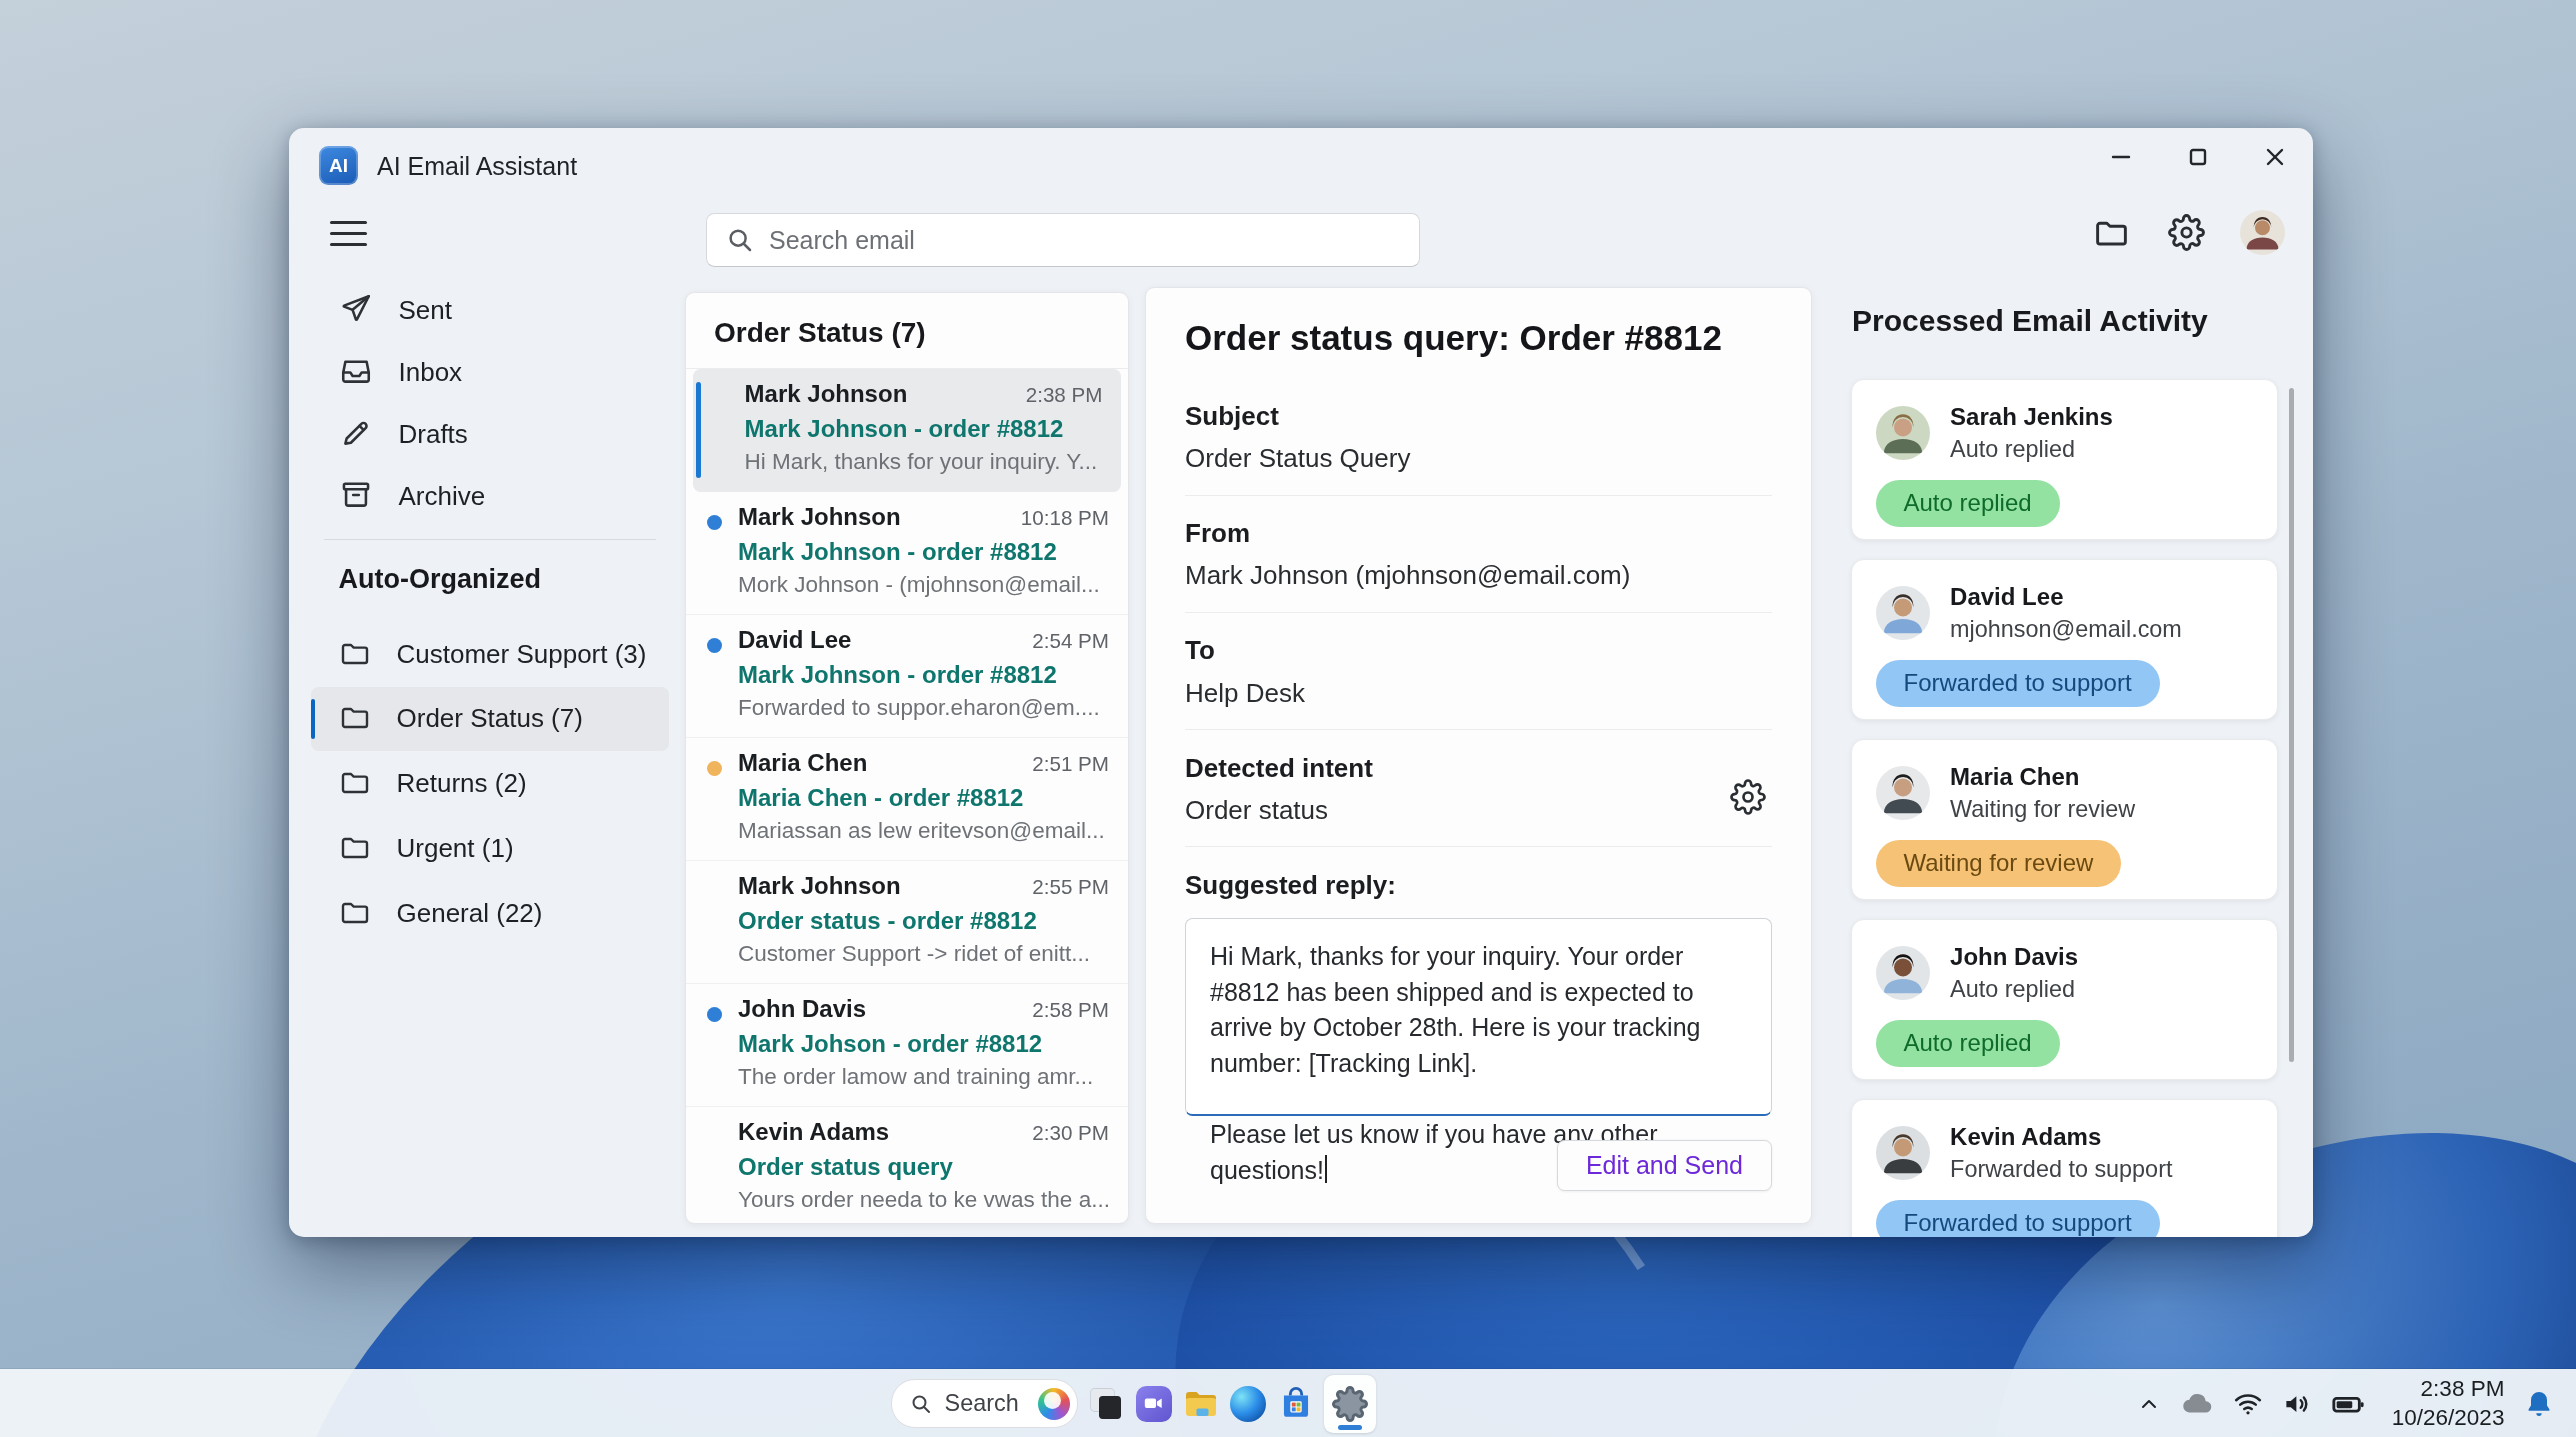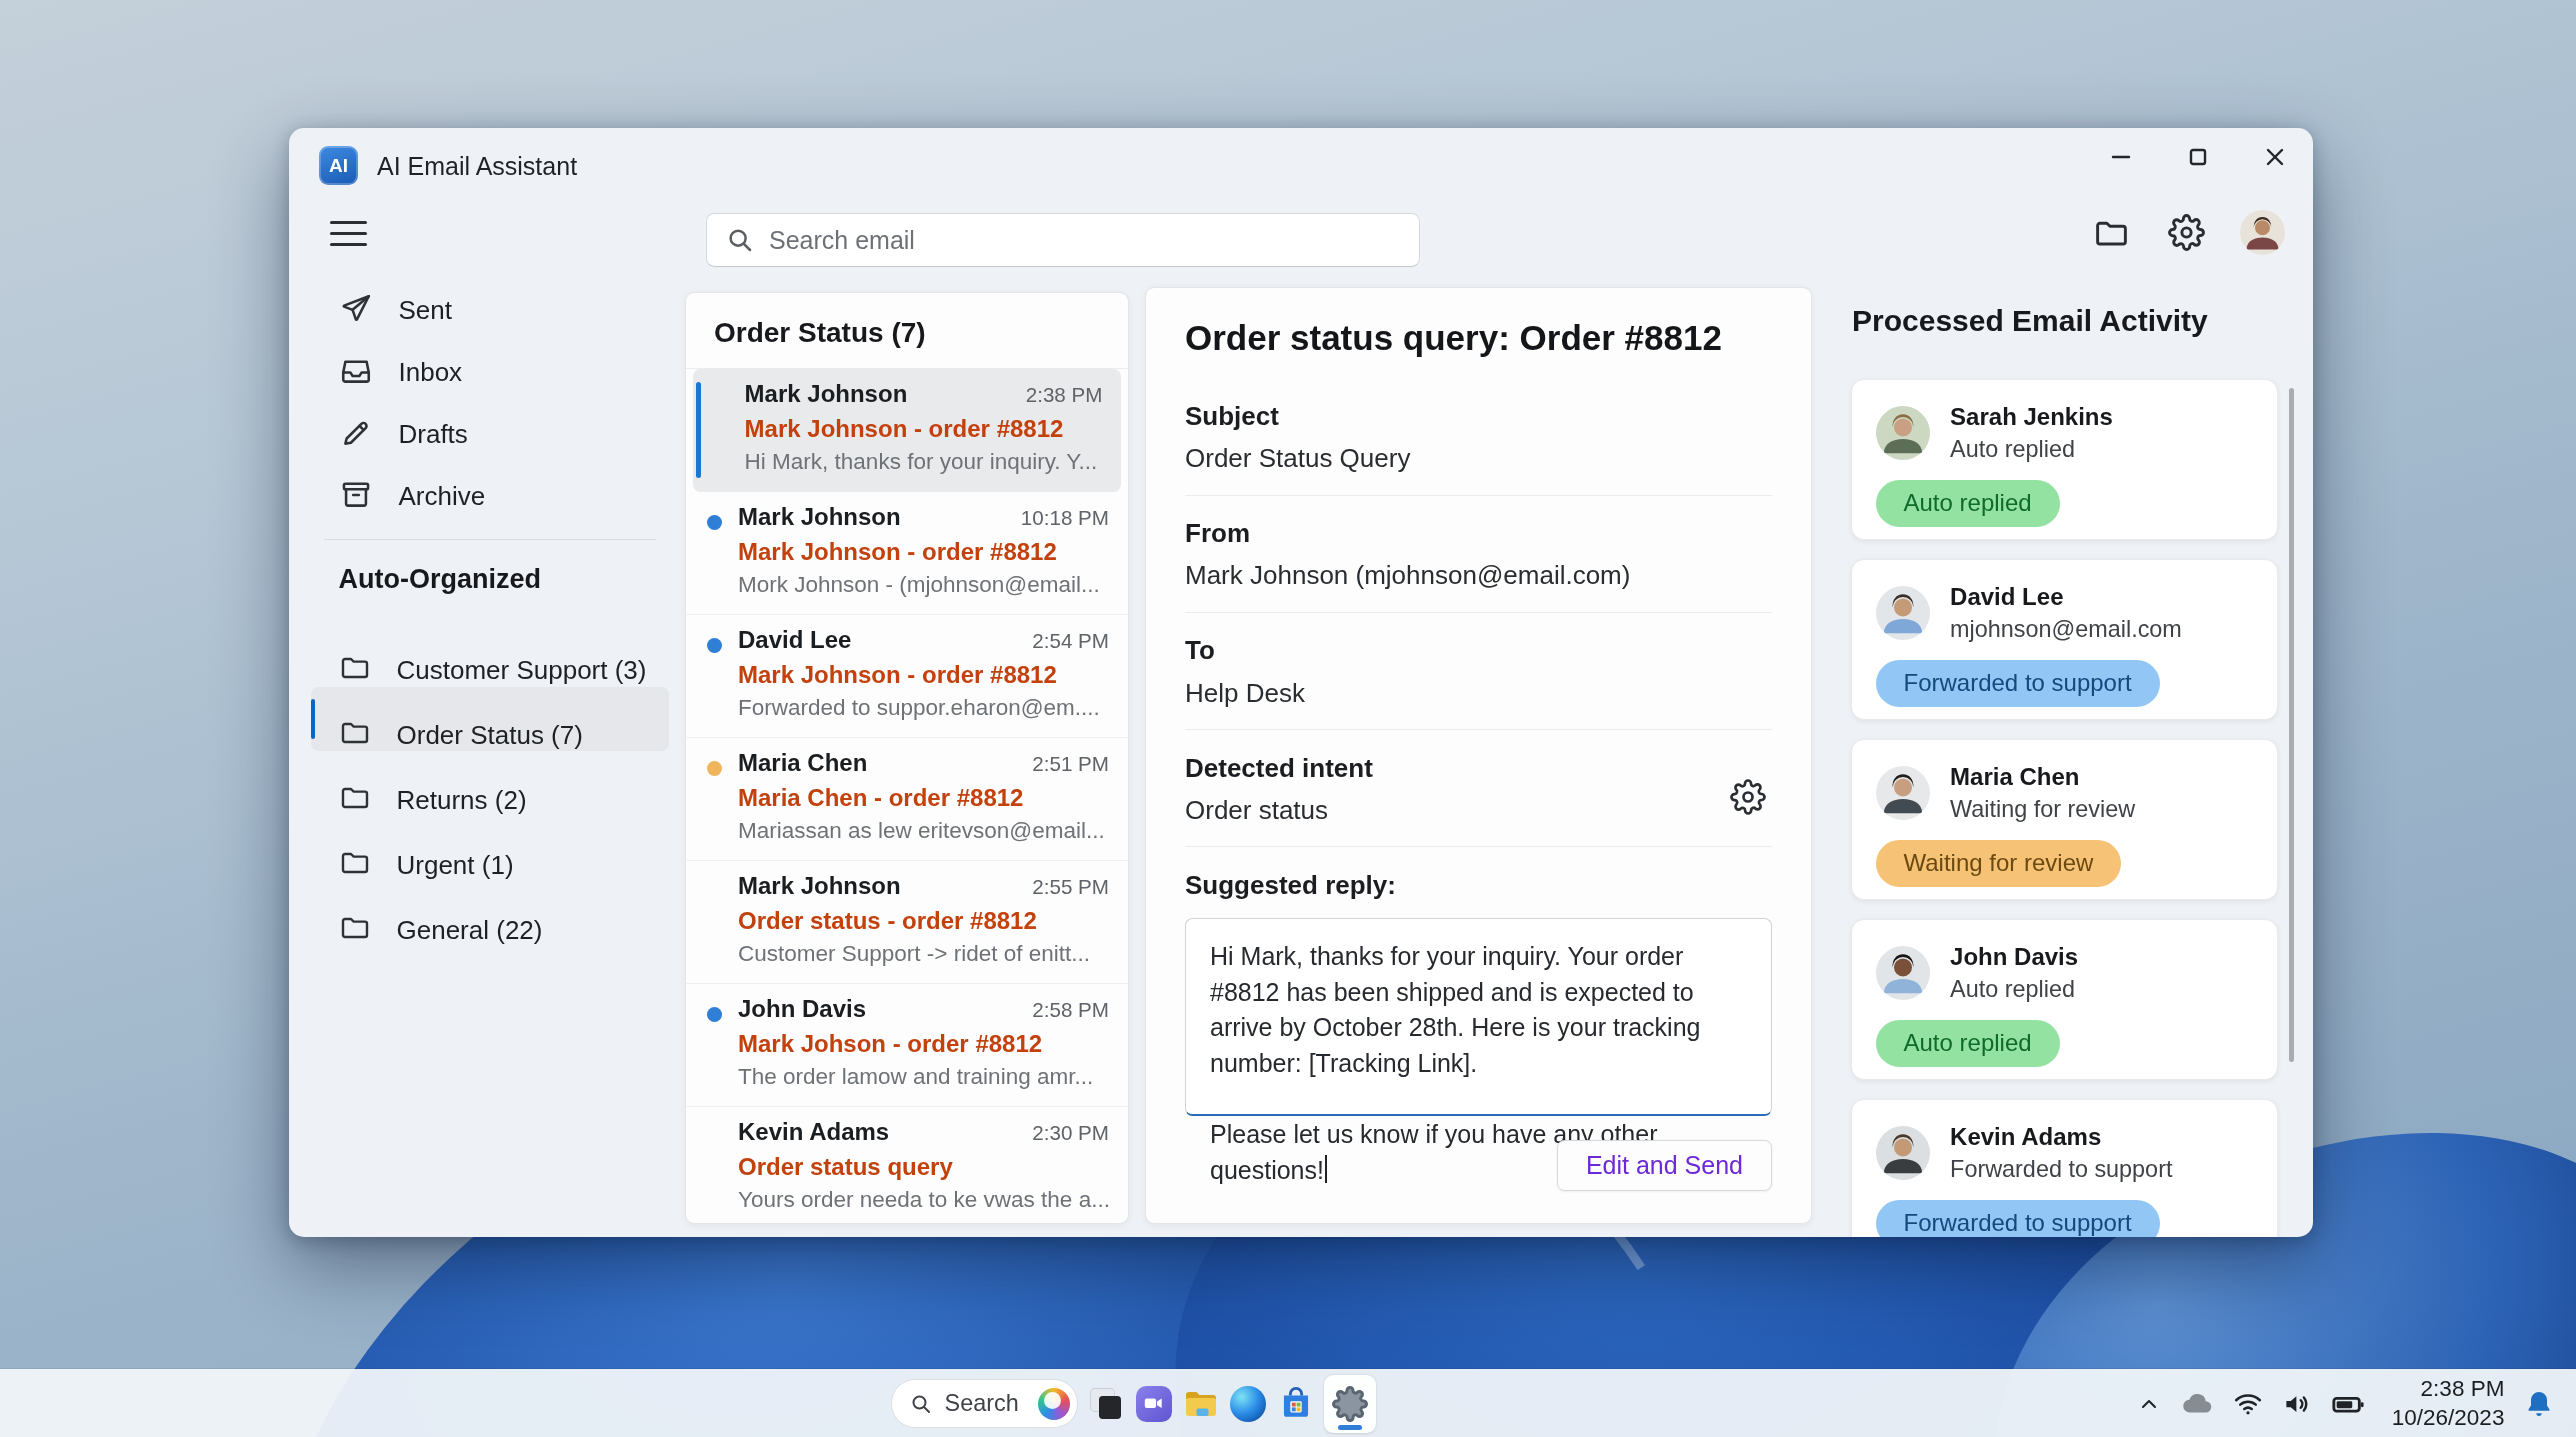--- a/index.html
+++ b/index.html
@@ -59,40 +59,40 @@
   .sidebar{position:absolute;left:21.5px;top:82px;width:358px;bottom:0;}
   .hamburger{position:absolute;left:19px;top:7.5px;width:37px;height:32px;display:flex;flex-direction:column;justify-content:space-between;padding:3.7px 0;box-sizing:border-box;}
   .hamburger i{display:block;height:2.8px;background:#2b2f34;border-radius:1.9px;}
   .nav{position:absolute;left:0;top:69px;right:0;}
   .nav-item{position:relative;height:62px;display:flex;align-items:center;padding-left:28px;border-radius:7.5px;}
   .nav-item svg{stroke:#2e3237;stroke-width:1.8;fill:none;stroke-linecap:round;stroke-linejoin:round;flex:none;}
   .nav-label{margin-left:26px;font-size:26px;color:#1d2024;}
   .side-divider{position:absolute;left:13px;right:13px;top:329px;height:0.9px;background:#d8dcdf;}
   .section-label{position:absolute;left:28px;top:354px;font-size:27px;font-weight:bold;color:#17191c;}
   .folders{position:absolute;left:0;top:412px;right:0;}
-  .folder-item{position:relative;height:64px;display:flex;align-items:flex-end;padding-left:28px;border-radius:7.5px;margin-bottom:0.9px;}
+  .folder-item{position:relative;height:64px;display:flex;align-items:center;padding-left:28px;border-radius:7.5px;margin-bottom:0.9px;}
   .folder-item svg{stroke:#2e3237;stroke-width:1.8;fill:none;stroke-linejoin:round;flex:none;}
   .folder-item .nav-label{margin-left:26px;}
   .folder-item.selected{background:#e5e7ea;}
   .folder-item.selected::before{content:"";position:absolute;left:0;top:12px;bottom:12px;width:4.7px;border-radius:2.8px;background:#0b66c3;}
 
   
   .mail-panel{position:absolute;left:396px;top:164px;width:444px;height:932px;background:#fdfdfe;
     border:0.9px solid #e3e5e8;border-radius:9.4px;box-sizing:border-box;overflow:hidden;box-shadow:0 1.9px 7.5px rgba(20,30,50,.05);}
   .mail-header{font-size:28px;font-weight:bold;color:#17191c;padding:24px 26px 19px 28px;border-bottom:0.9px solid #ececee;}
   .mail-item{position:relative;height:123px;padding:11.2px 19px 0 52px;box-sizing:border-box;border-bottom:0.9px solid #eff0f2;}
   .mail-item.selected{background:#e9eaec;border-radius:7.5px;margin:0 6.6px;border-bottom-color:transparent;}
   .mail-item.selected::before{content:"";position:absolute;left:3.7px;top:13px;bottom:13px;width:4.7px;border-radius:2.8px;background:#1a77d2;}
   .dot{display:none;position:absolute;left:20.6px;top:22.5px;width:15px;height:15px;border-radius:50%;}
   .mail-item.dot-blue .dot{display:block;background:#2f7fd6;}
   .mail-item.dot-orange .dot{display:block;background:#efb45c;}
   .mi-top{display:flex;justify-content:space-between;align-items:baseline;}
   .mi-sender{font-size:24px;font-weight:bold;color:#1b1e21;}
   .mi-time{font-size:20.6px;color:#5f6368;}
-  .mi-subject{font-size:24px;font-weight:bold;color:#c2410c;margin-top:6.6px;white-space:nowrap;overflow:hidden;}
+  .mi-subject{font-size:24px;font-weight:bold;color:#0f766e;margin-top:6.6px;white-space:nowrap;overflow:hidden;}
   .mi-preview{font-size:22.5px;color:#6e7276;margin-top:6.6px;white-space:nowrap;overflow:hidden;}
 
   
   .detail-panel{position:absolute;left:856px;top:159px;width:667px;height:937px;background:#fdfdfe;
     border:0.9px solid #e3e5e8;border-radius:9.4px;box-sizing:border-box;padding:30px 39px;overflow:hidden;box-shadow:0 1.9px 7.5px rgba(20,30,50,.05);}
   .detail-title{font-size:35px;font-weight:bold;color:#141619;margin-bottom:43px;}
   .field{position:relative;}
   .field-label{font-size:26px;font-weight:bold;color:#1b1d20;}
   .field-value{font-size:26px;color:#2a2d30;margin-top:11.2px;}
   .field-divider{height:0.9px;background:#ececee;margin:20.6px 0 22.5px 0;}

